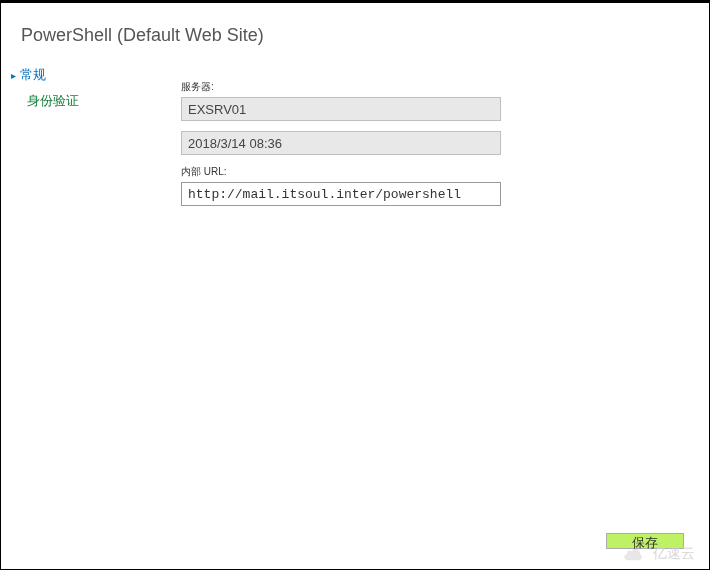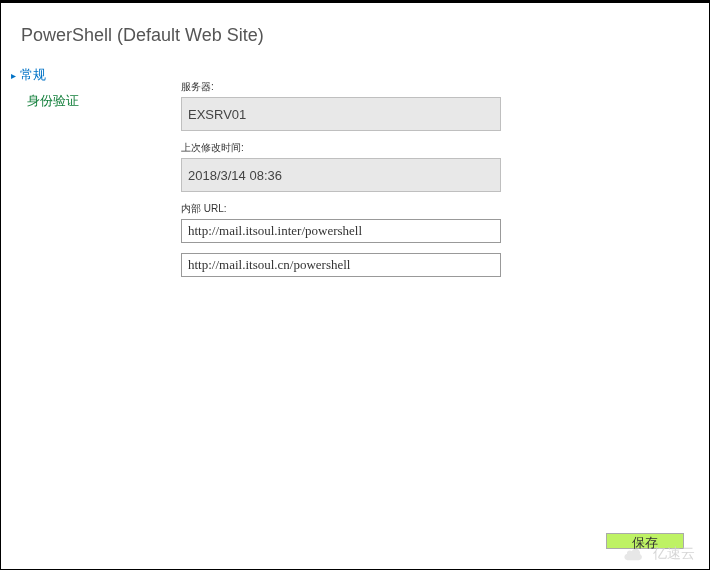--- a/index.html
+++ b/index.html
@@ -65,33 +65,33 @@
       color: #333;
       margin-bottom: 3px;
       display: block;
     }
     .field-readonly {
       background: #e8e8e8;
       border: 1px solid #bfbfbf;
       padding: 3px 6px;
       font-size: 13px;
       color: #444;
-      height: 34px;
+      height: 24px;
       display: flex;
       align-items: center;
     }
     .field-input {
       width: 100%;
       background: #ffffff;
       border: 1px solid #999;
       padding: 3px 6px;
       font-size: 13px;
       color: #333;
       height: 24px;
-      font-family: Liberation Serif, serif;
+      font-family: Liberation Mono, monospace;
     }
     .button-bar {
       position: absolute;
       bottom: 20px;
       right: 25px;
       display: flex;
       gap: 10px;
     }
     .btn {
       min-width: 78px;
@@ -136,31 +136,29 @@
     </div>
   </div>
 
   <div class="main-panel">
     <div class="field-group">
       <label class="field-label">服务器:</label>
       <div class="field-readonly">EXSRV01</div>
     </div>
 
     <div class="field-group">
-      <label class="field-label">上次修改时间:</label>
       <div class="field-readonly">2018/3/14 08:36</div>
     </div>
 
     <div class="field-group">
       <label class="field-label">内部 URL:</label>
       <input type="text" class="field-input" value="http://mail.itsoul.inter/powershell" style="">
     </div>
 
     <div class="field-group">
-      <input type="text" class="field-input" value="http://mail.itsoul.cn/powershell" style="">
     </div>
   </div>
 </div>
 
 <div class="button-bar">
   <button class="btn">保存</button>
 </div>
 
 <div class="watermark">
   <svg viewBox="0 0 24 16">

